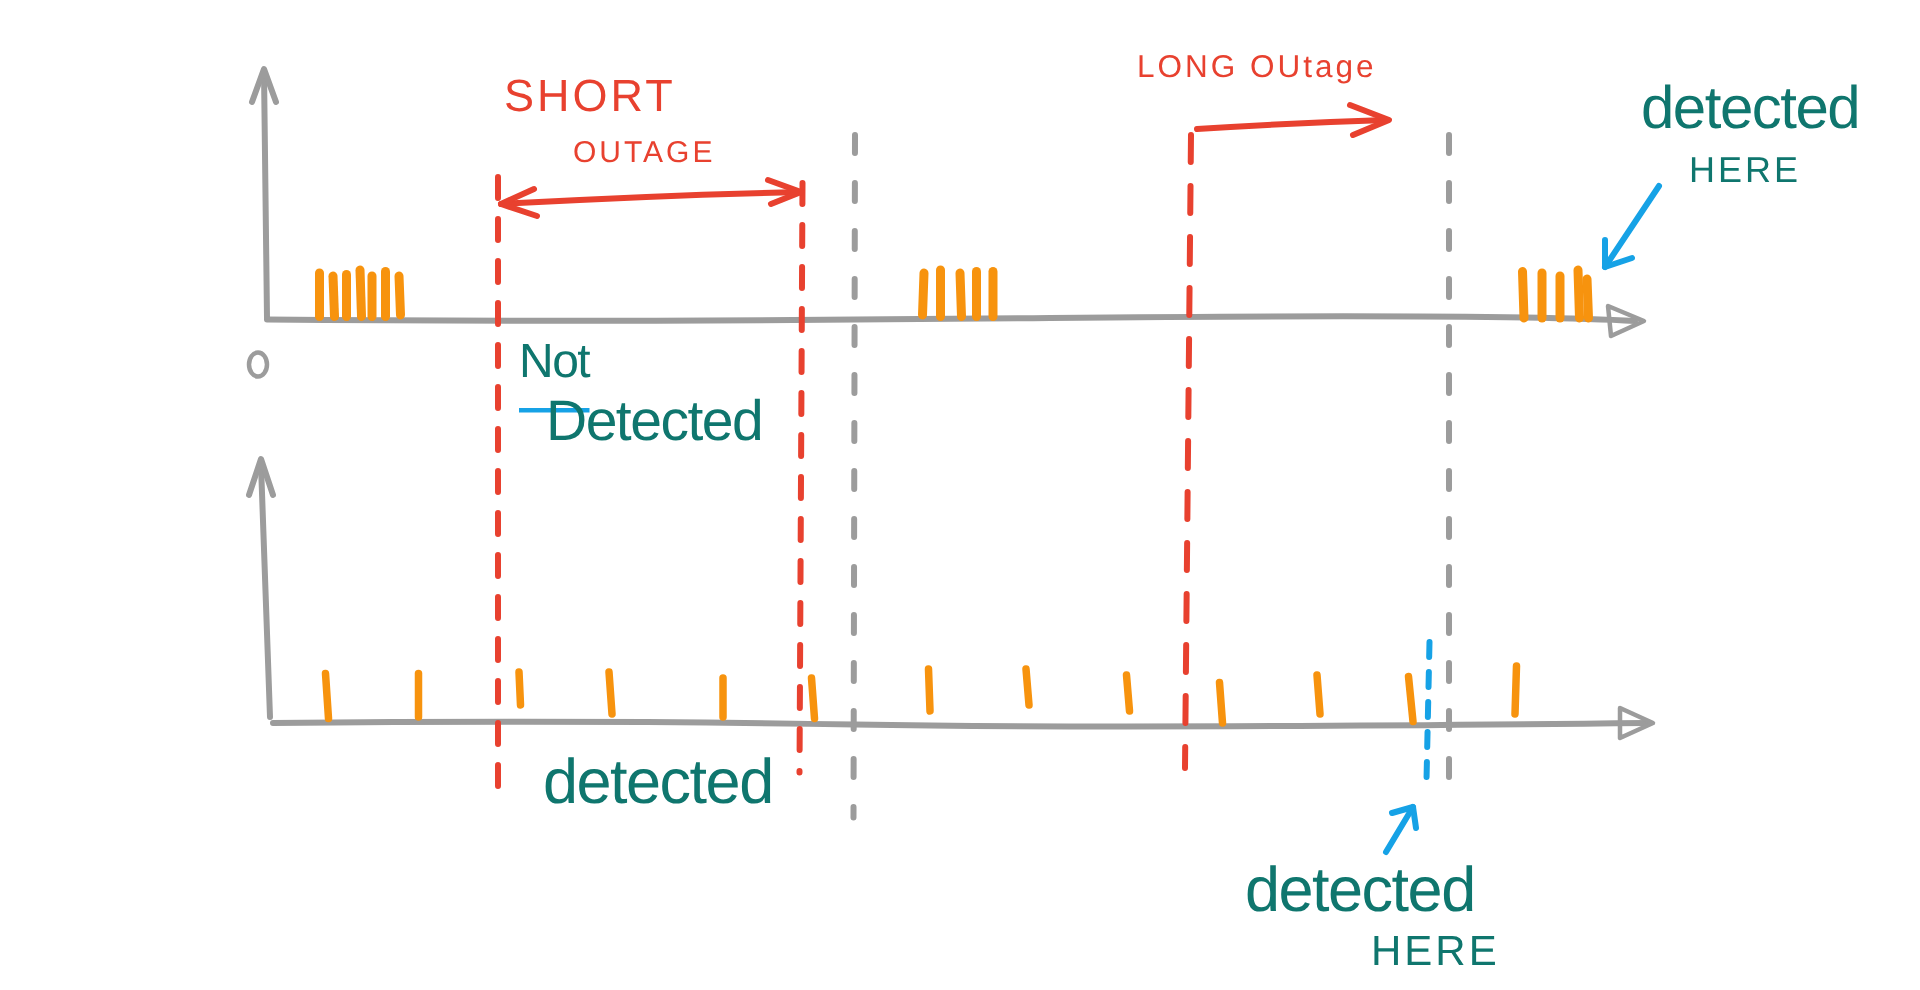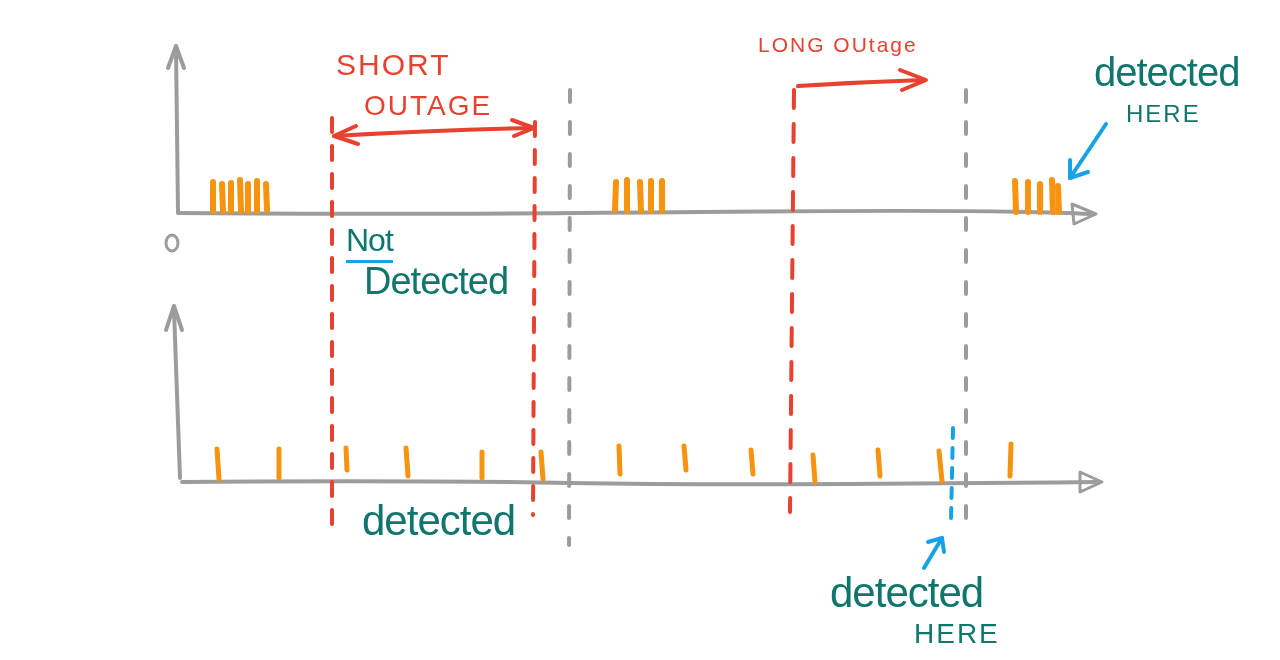--- a/index.html
+++ b/index.html
@@ -4,21 +4,21 @@
   <style>
     html, body { margin: 0; padding: 0; background: #ffffff; }
     body { width: 1280px; height: 660px; overflow: hidden; position: relative; font-family: "DejaVu Sans", sans-serif; }
     svg.canvas { position: absolute; left: 0; top: 0; }
     .lbl { position: absolute; white-space: nowrap; font-family: Liberation Sans, sans-serif; line-height: 1; text-align: right; }
     .red { color: #e8412f; }
     .blue { color: #0f766e; }
     .caps { letter-spacing: 2px; font-size: 26px; }
     .script { font-size: 36px; letter-spacing: -1px; }
     .small-caps { font-size: 26px; letter-spacing: 2px; }
-    .underline { border-bottom: 3px solid #16a2e6; padding-bottom: 2px; }
+    .underline { border-bottom: 3px solid #16a2e6; padding-bottom: 14px; }
   </style>
 </head>
 <body>
 
 <svg class="canvas" width="1280" height="660" viewBox="0 0 1280 660">
   <g stroke-linecap="round" stroke-linejoin="round" fill="none">
 
     <g stroke="#9c9c9c" stroke-width="4">
       <path d="M178 212 L176 48"></path>
       <path d="M168 68 L176 46 L184 68"></path>
@@ -100,21 +100,21 @@
     <g stroke="#16a2e6" stroke-width="4">
       <path d="M1106 124 L1070 178"></path>
       <path d="M1070 160 L1070 178 L1088 172"></path>
       <path d="M924 568 L942 538"></path>
       <path d="M928 542 L942 538 L944 552"></path>
     </g>
   </g>
 </svg>
 
 <div class="lbl red caps" style="left:336px; top:50px; font-size:30px;">SHORT</div>
-<div class="lbl red caps" style="left:364px; top:92px; font-size:28px;">OUTAGE</div>
+<div class="lbl red caps" style="left:382px; top:92px; font-size:20px;">OUTAGE</div>
 
 <div class="lbl red caps" style="left:758px; top:34px; font-size:21px;">LONG OUtage</div>
 
 <div class="lbl blue script" style="left:1094px; top:52px; font-size:40px;">detected</div>
 <div class="lbl blue small-caps" style="left:1126px; top:102px; font-size:24px;">HERE</div>
 
 <div class="lbl blue script" style="left:346px; top:224px; font-size:32px;"><span class="underline">Not</span></div>
 <div class="lbl blue script" style="left:364px; top:262px; font-size:38px;">Detected</div>
 
 <div class="lbl blue script" style="left:362px; top:500px; font-size:42px;">detected</div>

